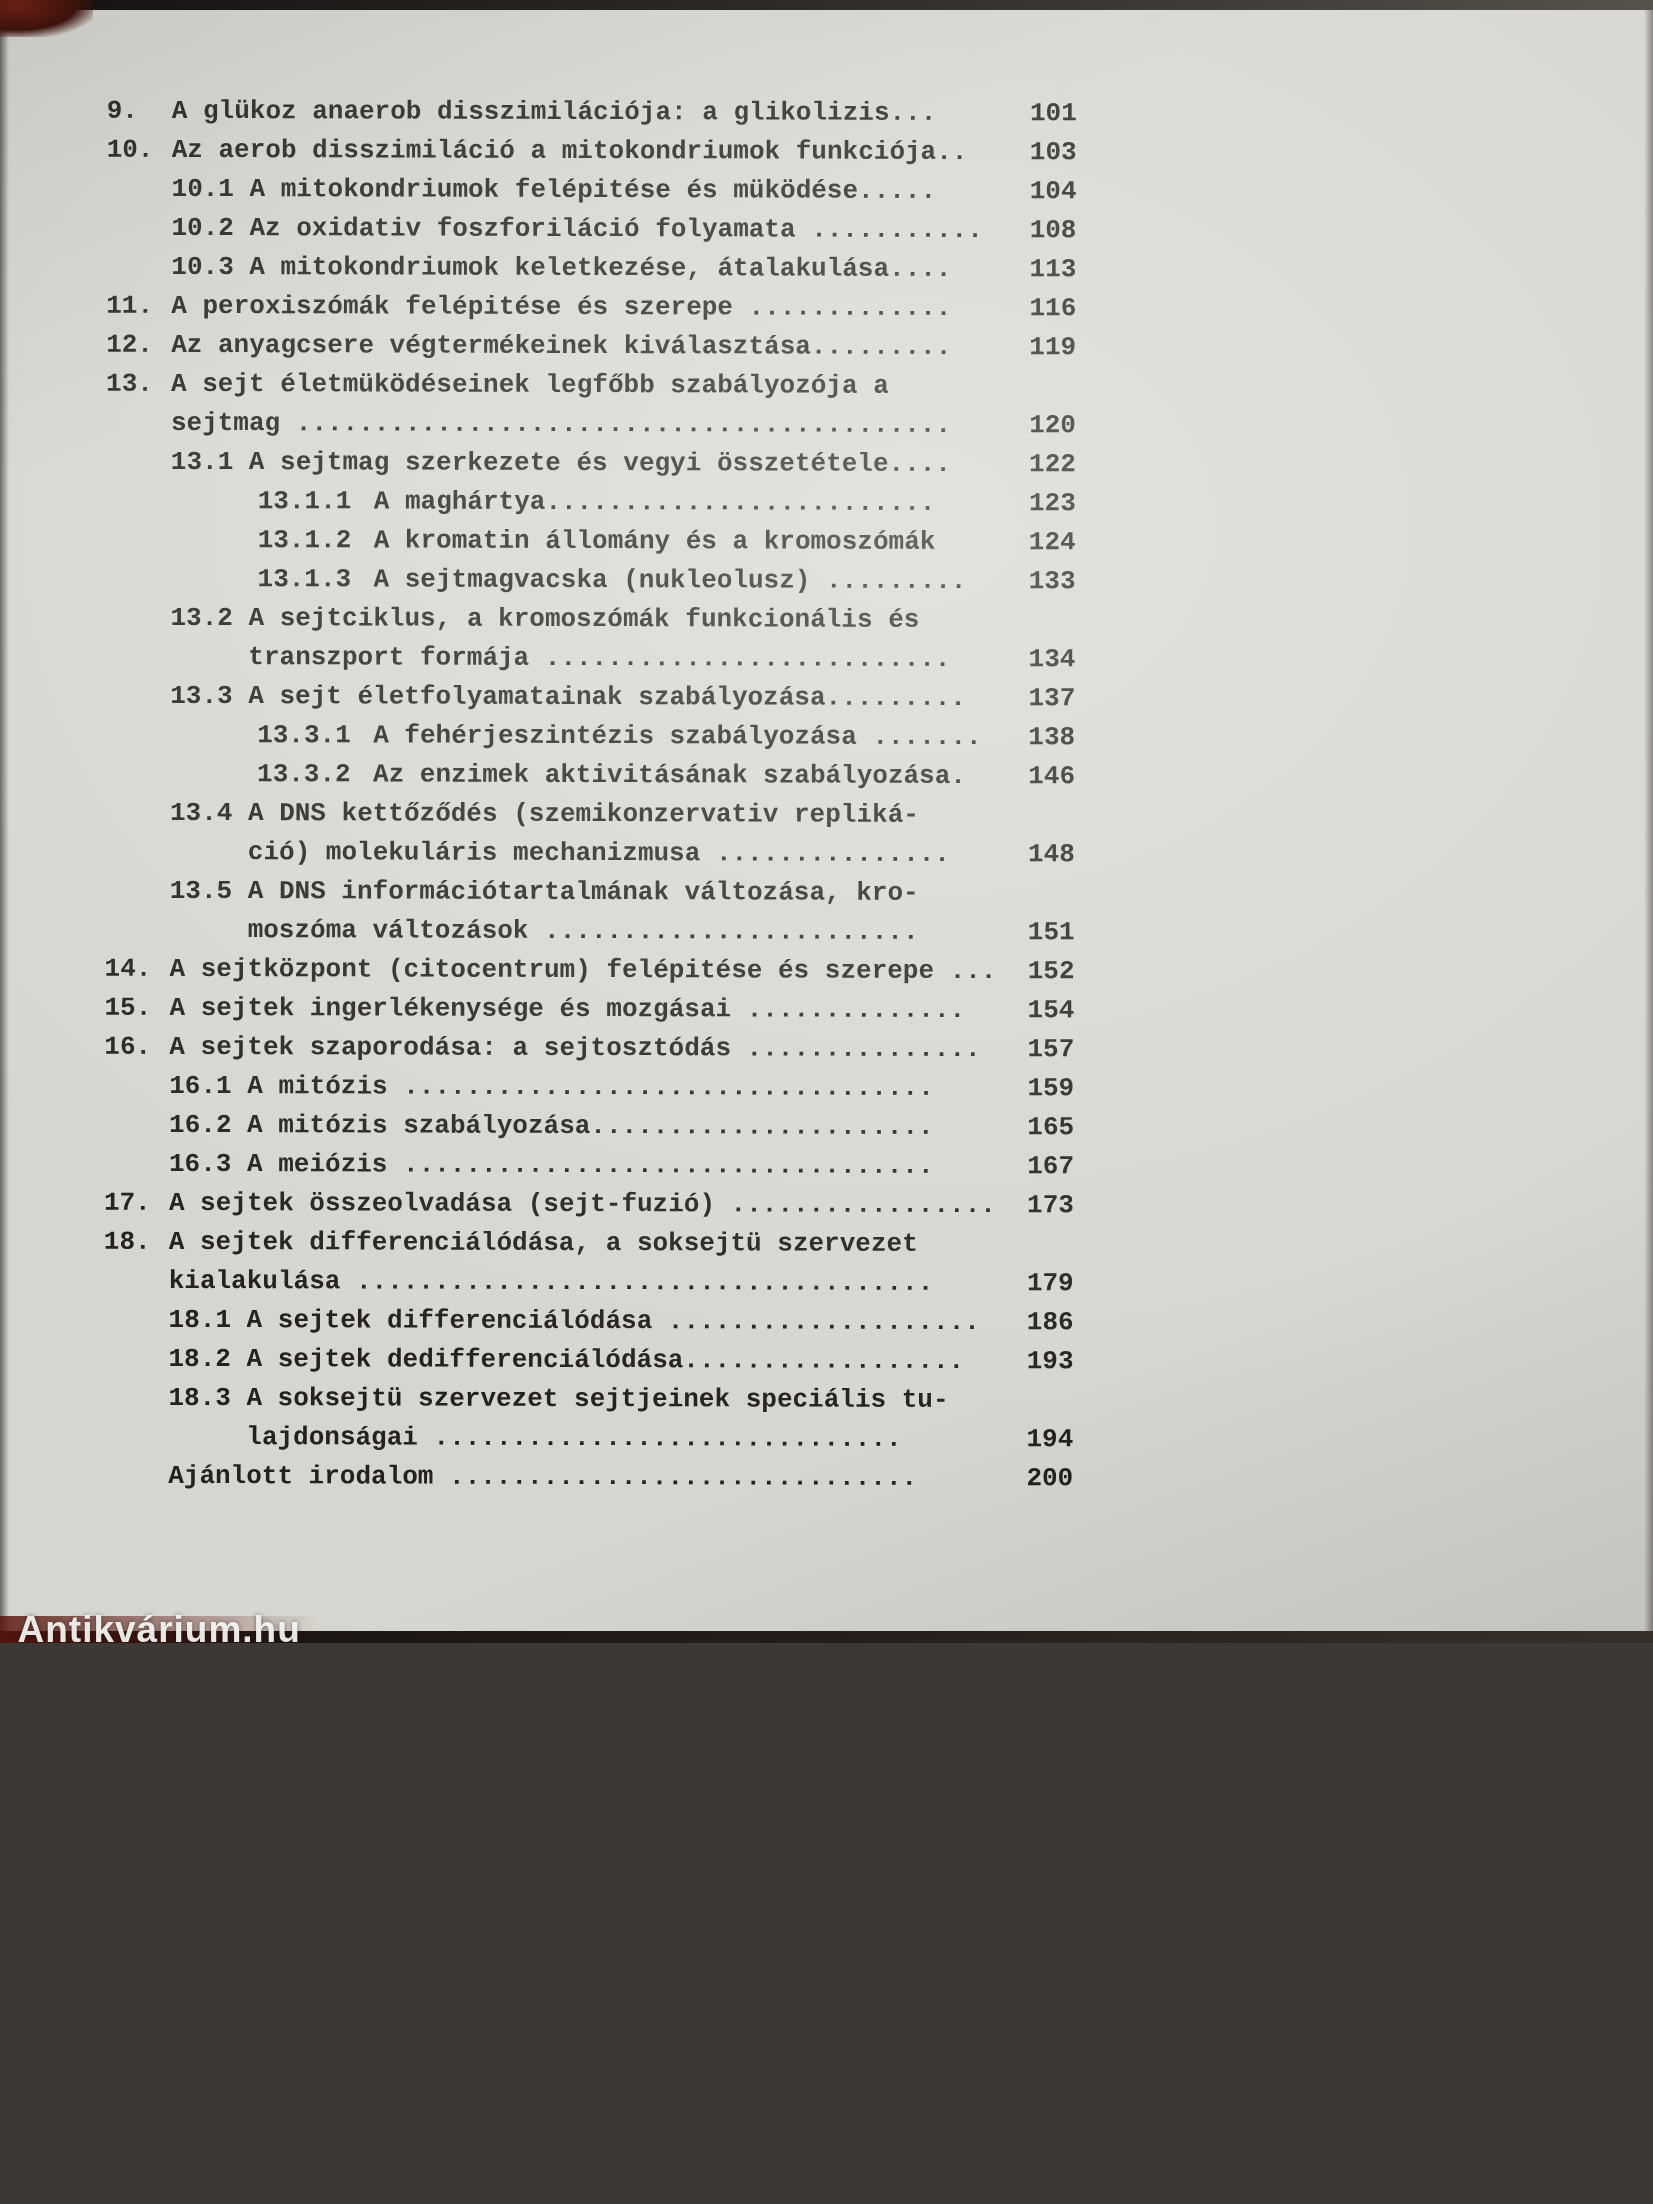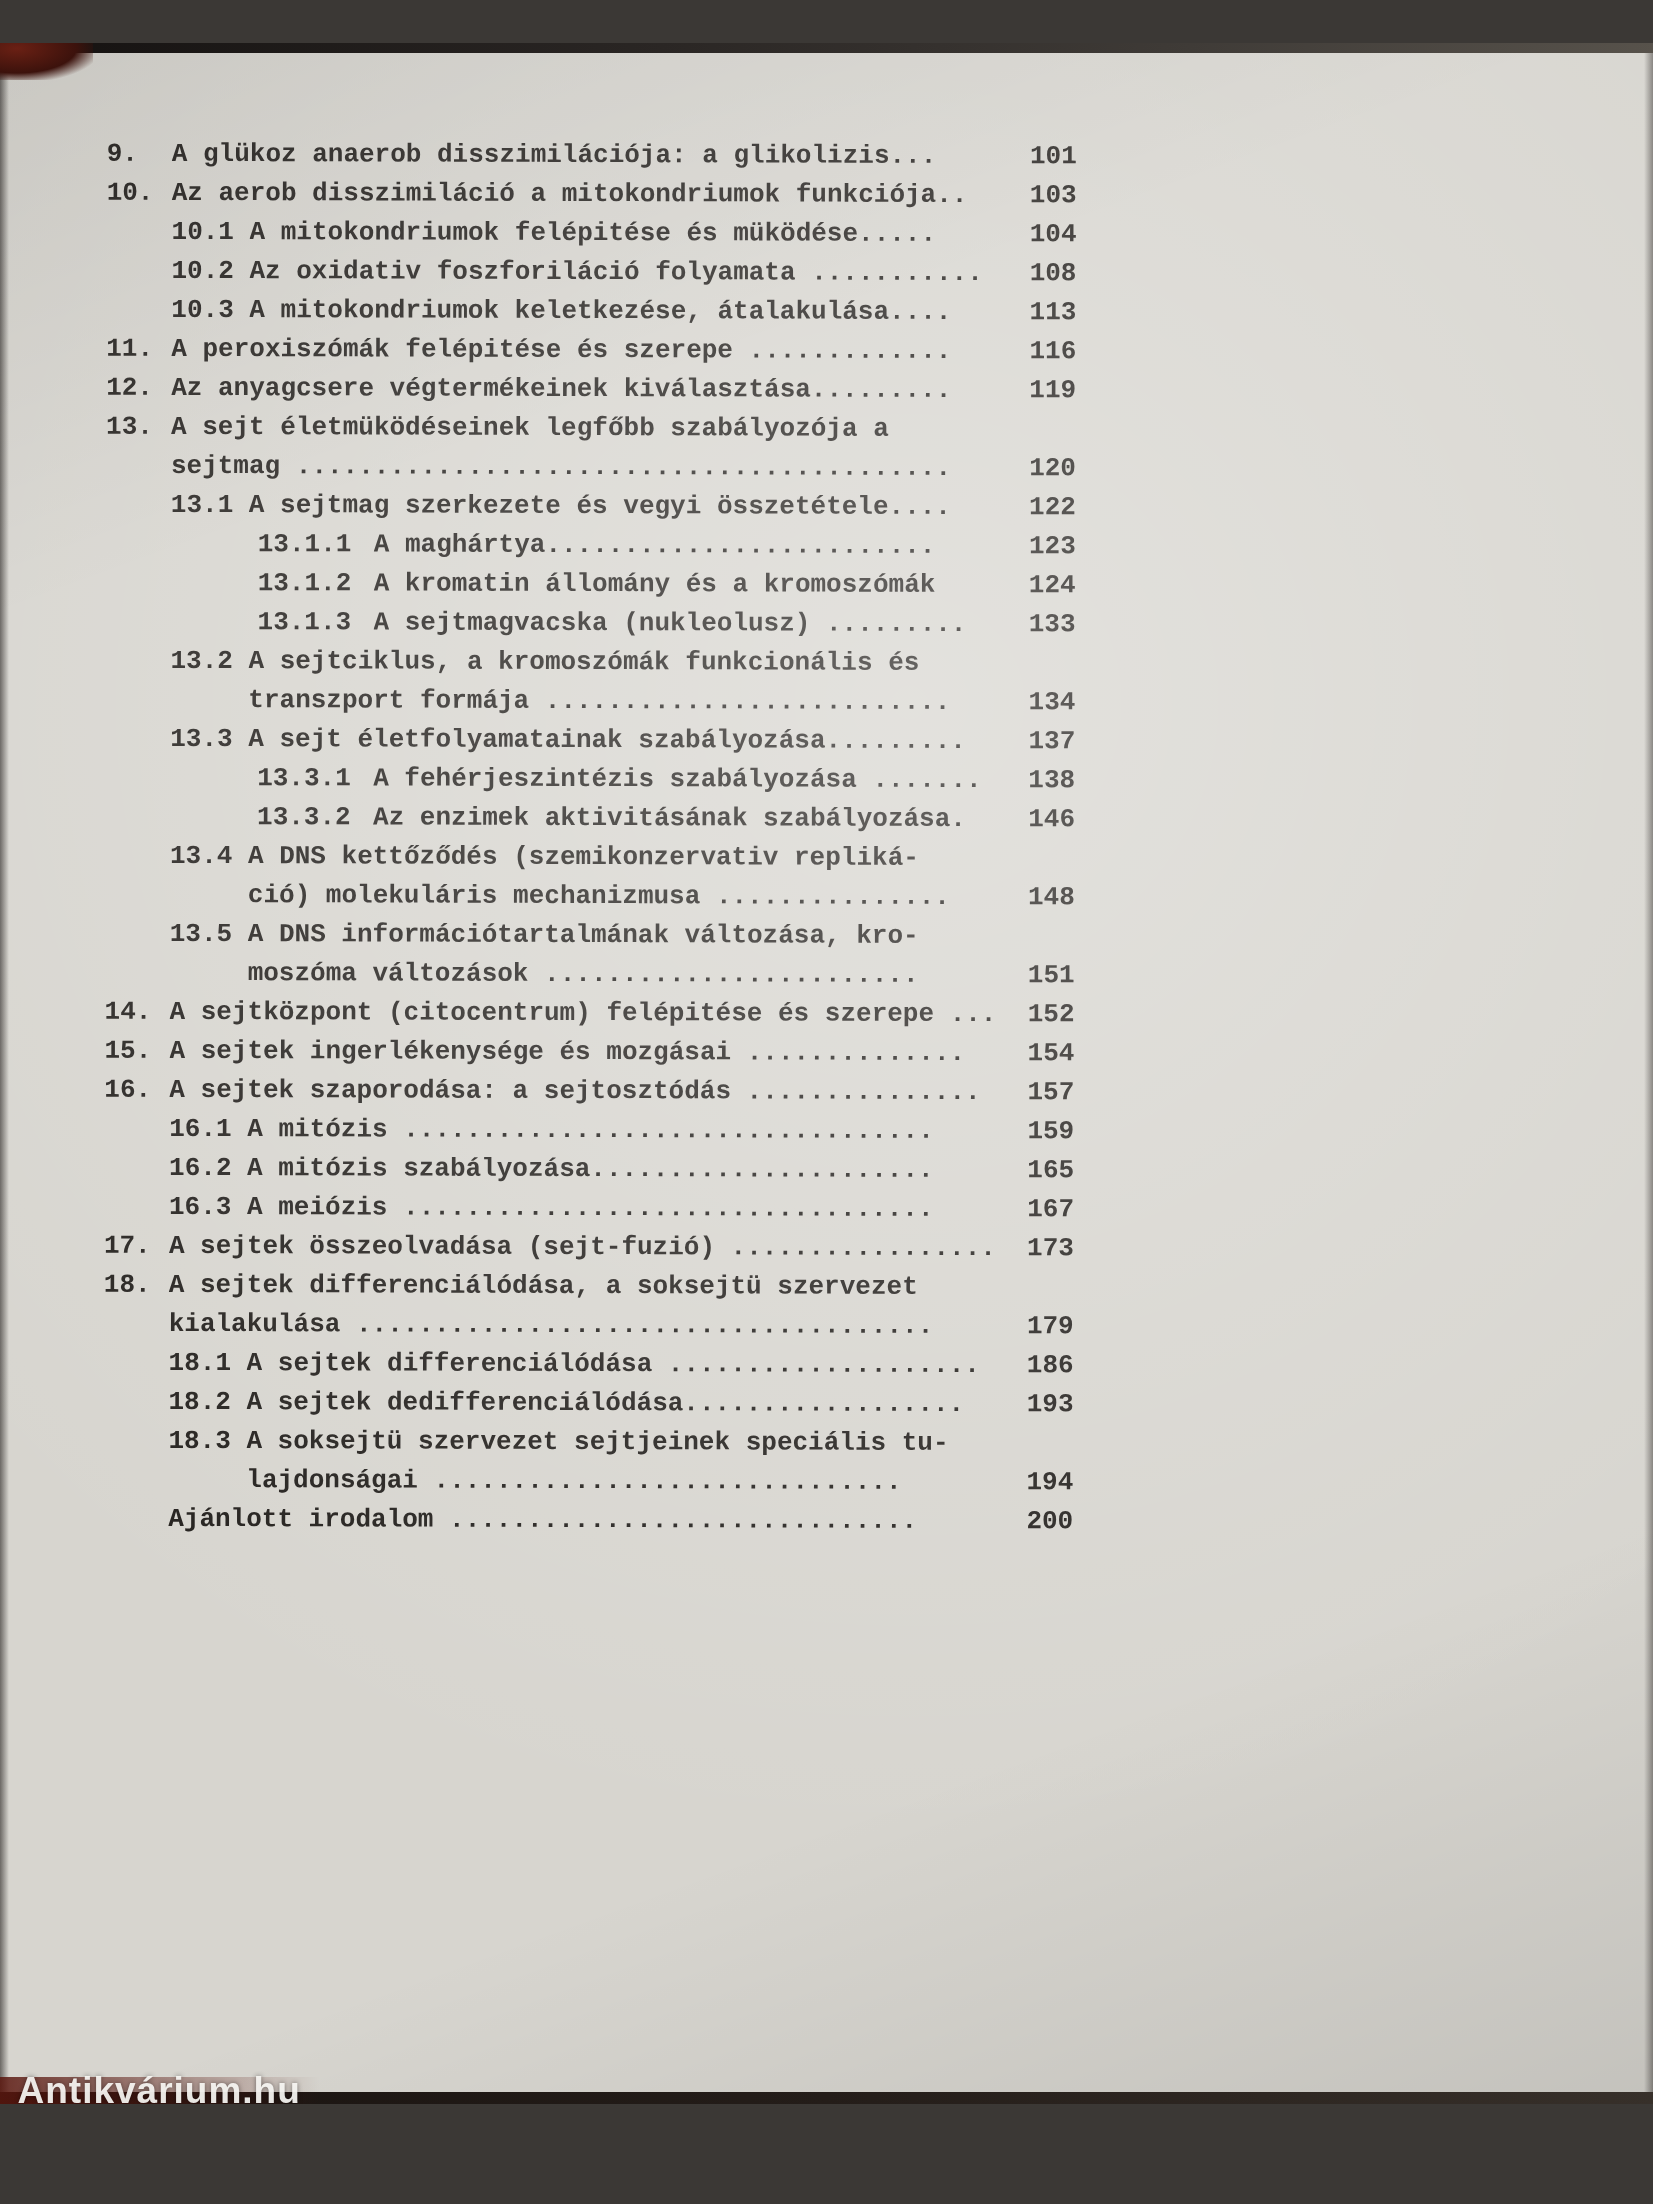--- a/index.html
+++ b/index.html
@@ -4,24 +4,23 @@
 <style>
   * { box-sizing: border-box; }
   html, body { margin: 0; padding: 0; }
   body {
     width: 1654px; height: 2205px;
     background: #3b3835;
     font-family: "Liberation Mono", "DejaVu Sans Mono", monospace;
   }
   .scan {
     position: relative;
-    width: 1654px; height: 2061px;
+    width: 1654px; height: 1643px;
     background: #d7d5cf;
     overflow: hidden;
-    margin-top: 43px;
   }
   .paper-shade {
     position: absolute; inset: 0; pointer-events: none;
     background:
       radial-gradient(ellipse 120% 90% at 55% 32%, rgba(255,255,255,0.30), rgba(255,255,255,0) 62%),
       radial-gradient(ellipse 150% 130% at 50% 50%, rgba(0,0,0,0) 60%, rgba(0,0,0,0.10) 100%),
       linear-gradient(160deg, rgba(0,0,0,0.07), rgba(0,0,0,0) 22%, rgba(0,0,0,0) 78%, rgba(0,0,0,0.09));
   }
   
   .edge-top {

